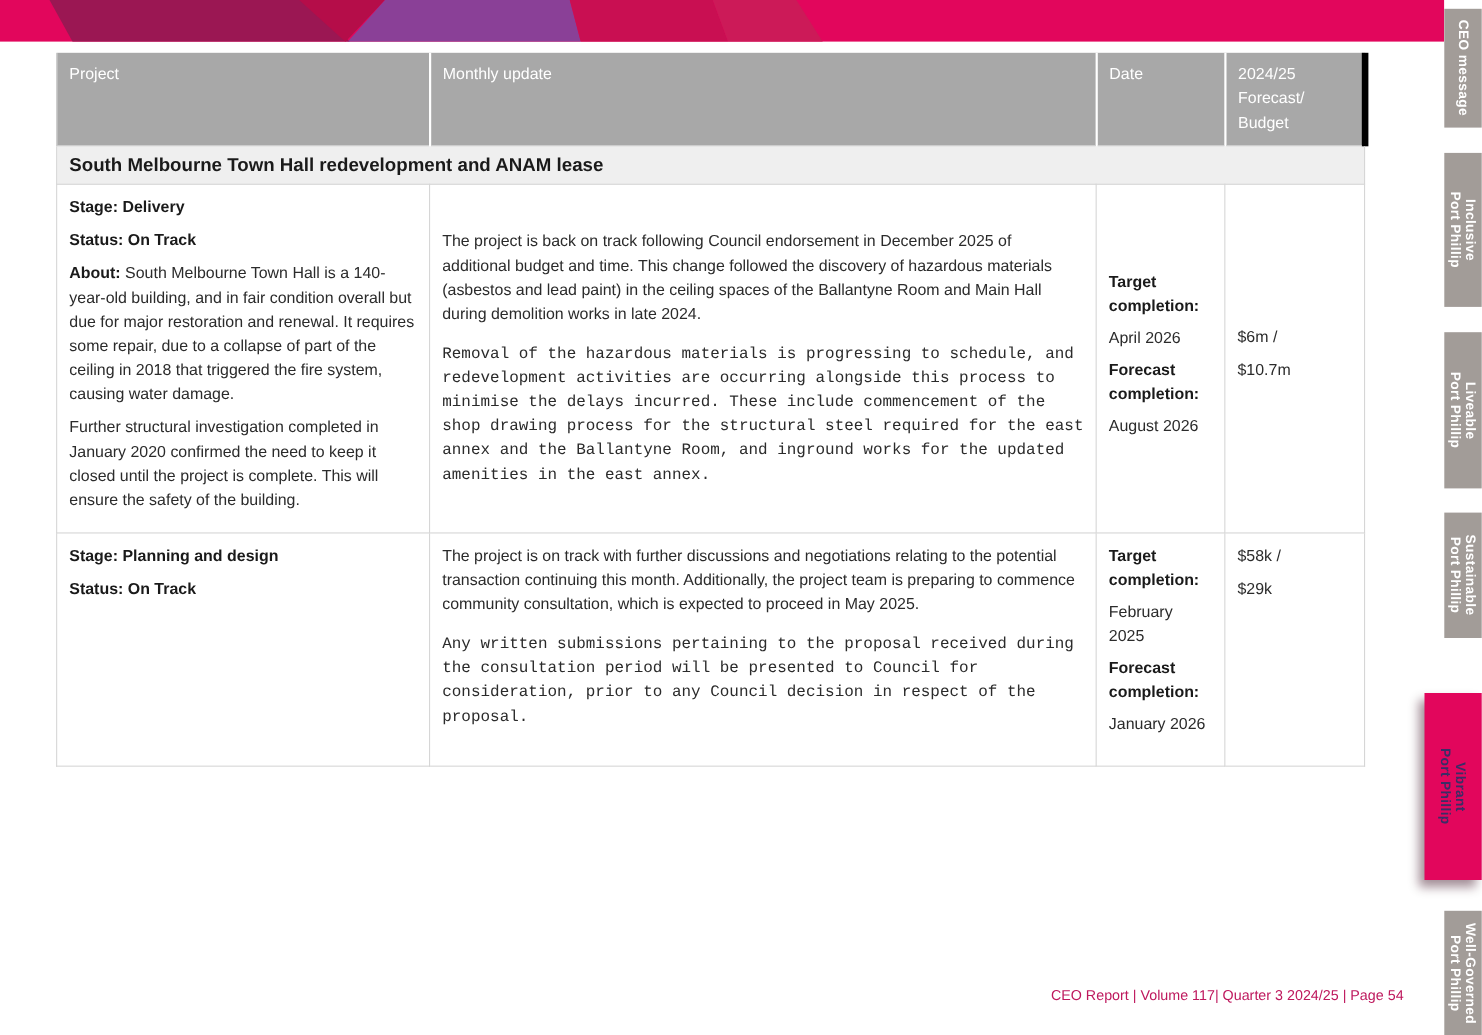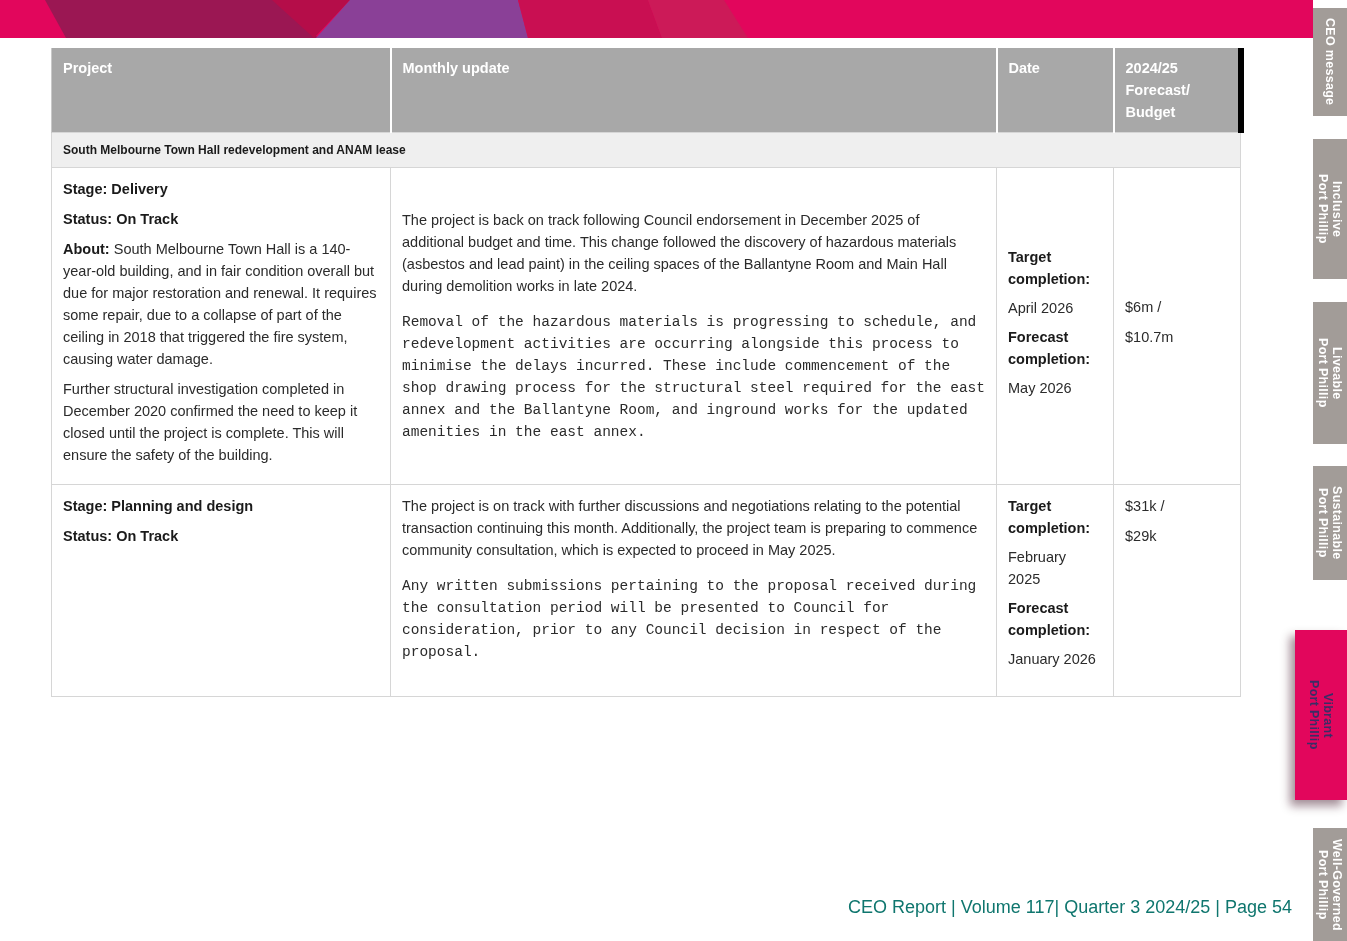--- a/index.html
+++ b/index.html
@@ -26,21 +26,21 @@
   }
   .report-table col.c1 { width: 339px; }
   .report-table col.c2 { width: 606px; }
   .report-table col.c3 { width: 117px; }
   .report-table col.c4 { width: 127px; }
 
   .report-table th {
     background: var(--header_gray, #a8a8a8);
     color: #ffffff;
     font-size: 14.5px;
-    font-weight: bold;
+    font-weight: normal;
     text-align: left;
     vertical-align: top;
     padding: 9px 11px;
     height: 71px;
     border-left: 2px solid #ffffff;
     line-height: 22px;
   }
   .report-table th:first-child { border-left: 1px solid #c9c9c9; }
   .report-table th:last-child { border-right: 6px solid #000000; }
 
@@ -48,21 +48,21 @@
     border: 1px solid #d6d6d6;
     vertical-align: top;
     font-size: 14.5px;
     line-height: 22px;
     padding: 10px 11px;
     color: #2b2b2b;
   }
   tr.section-row td {
     background: var(--section_bg, #efefef);
     font-weight: bold;
-    font-size: 12px;
+    font-size: 17px;
     color: #1a1a1a;
     height: 35px;
     padding: 6px 11px;
     vertical-align: middle;
   }
   tr.detail-row.r1 td { height: 251px; }
   tr.detail-row.r2 td { height: 212px; }
   td.mid { vertical-align: middle; }
 
   .report-table p { margin-bottom: 8px; }
@@ -97,23 +97,23 @@
     background: var(--pink, #e2065c);
     color: var(--tab_text_active, #3a2d66);
     box-shadow: -5px 6px 9px rgba(50, 5, 25, 0.45);
     z-index: 5;
   }
 
   
   .footer {
     position: absolute;
     top: 897px;
-    right: 55px;
-    font-size: 18px;
-    color: #0f766e;
+    right: 71px;
+    font-size: 13px;
+    color: #be185d;
   }
 </style>
 </head>
 <body>
 
 <div class="band">
   <svg width="1313" height="38" viewBox="0 0 1313 38">
     <rect x="0" y="0" width="1313" height="38" fill="#e2065c"></rect>
     <polygon points="45,0 280,0 318,38 66,38" fill="#9b1753"></polygon>
     <polygon points="272,0 350,0 314,38" fill="#b50d49"></polygon>
@@ -140,31 +140,31 @@
   </thead>
   <tbody>
     <tr class="section-row">
       <td colspan="4">South Melbourne Town Hall redevelopment and ANAM lease</td>
     </tr>
     <tr class="detail-row r1">
       <td class="cell-project">
         <p class="b">Stage: Delivery</p>
         <p class="b">Status: On Track</p>
         <p><span class="b">About:</span> <span>South Melbourne Town Hall is a 140-year-old building, and in fair condition overall but due for major restoration and renewal. It requires some repair, due to a collapse of part of the ceiling in 2018 that triggered the fire system, causing water damage.</span></p>
-        <p>Further structural investigation completed in December 2020 confirmed the need to keep it closed until the project is complete. This will ensure the safety of the building.</p>
+        <p>Further structural investigation completed in January 2020 confirmed the need to keep it closed until the project is complete. This will ensure the safety of the building.</p>
       </td>
       <td class="cell-update mid">
         <p>The project is back on track following Council endorsement in December 2025 of additional budget and time. This change followed the discovery of hazardous materials (asbestos and lead paint) in the ceiling spaces of the Ballantyne Room and Main Hall during demolition works in late 2024.</p>
         <p>Removal of the hazardous materials is progressing to schedule, and redevelopment activities are occurring alongside this process to minimise the delays incurred. These include commencement of the shop drawing process for the structural steel required for the east annex and the Ballantyne Room, and inground works for the updated amenities in the east annex.</p>
       </td>
       <td class="cell-date mid">
         <p class="b">Target completion:</p>
         <p>April 2026</p>
         <p class="b">Forecast completion:</p>
-        <p>May 2026</p>
+        <p>August 2026</p>
       </td>
       <td class="cell-budget mid">
         <p>$6m /</p>
         <p>$10.7m</p>
       </td>
     </tr>
     <tr class="detail-row r2">
       <td class="cell-project">
         <p class="b">Stage: Planning and design</p>
         <p class="b">Status: On Track</p>
@@ -173,21 +173,21 @@
         <p>The project is on track with further discussions and negotiations relating to the potential transaction continuing this month. Additionally, the project team is preparing to commence community consultation, which is expected to proceed in May 2025.</p>
         <p>Any written submissions pertaining to the proposal received during the consultation period will be presented to Council for consideration, prior to any Council decision in respect of the proposal.</p>
       </td>
       <td class="cell-date">
         <p class="b">Target completion:</p>
         <p>February 2025</p>
         <p class="b">Forecast completion:</p>
         <p>January 2026</p>
       </td>
       <td class="cell-budget">
-        <p>$31k /</p>
+        <p>$58k /</p>
         <p>$29k</p>
       </td>
     </tr>
   </tbody>
 </table>
 
 <div class="rail-tab" style="top:8px; height:108px;">
   <div class="tab-lines">
     <div>CEO message</div>
     <div></div>

